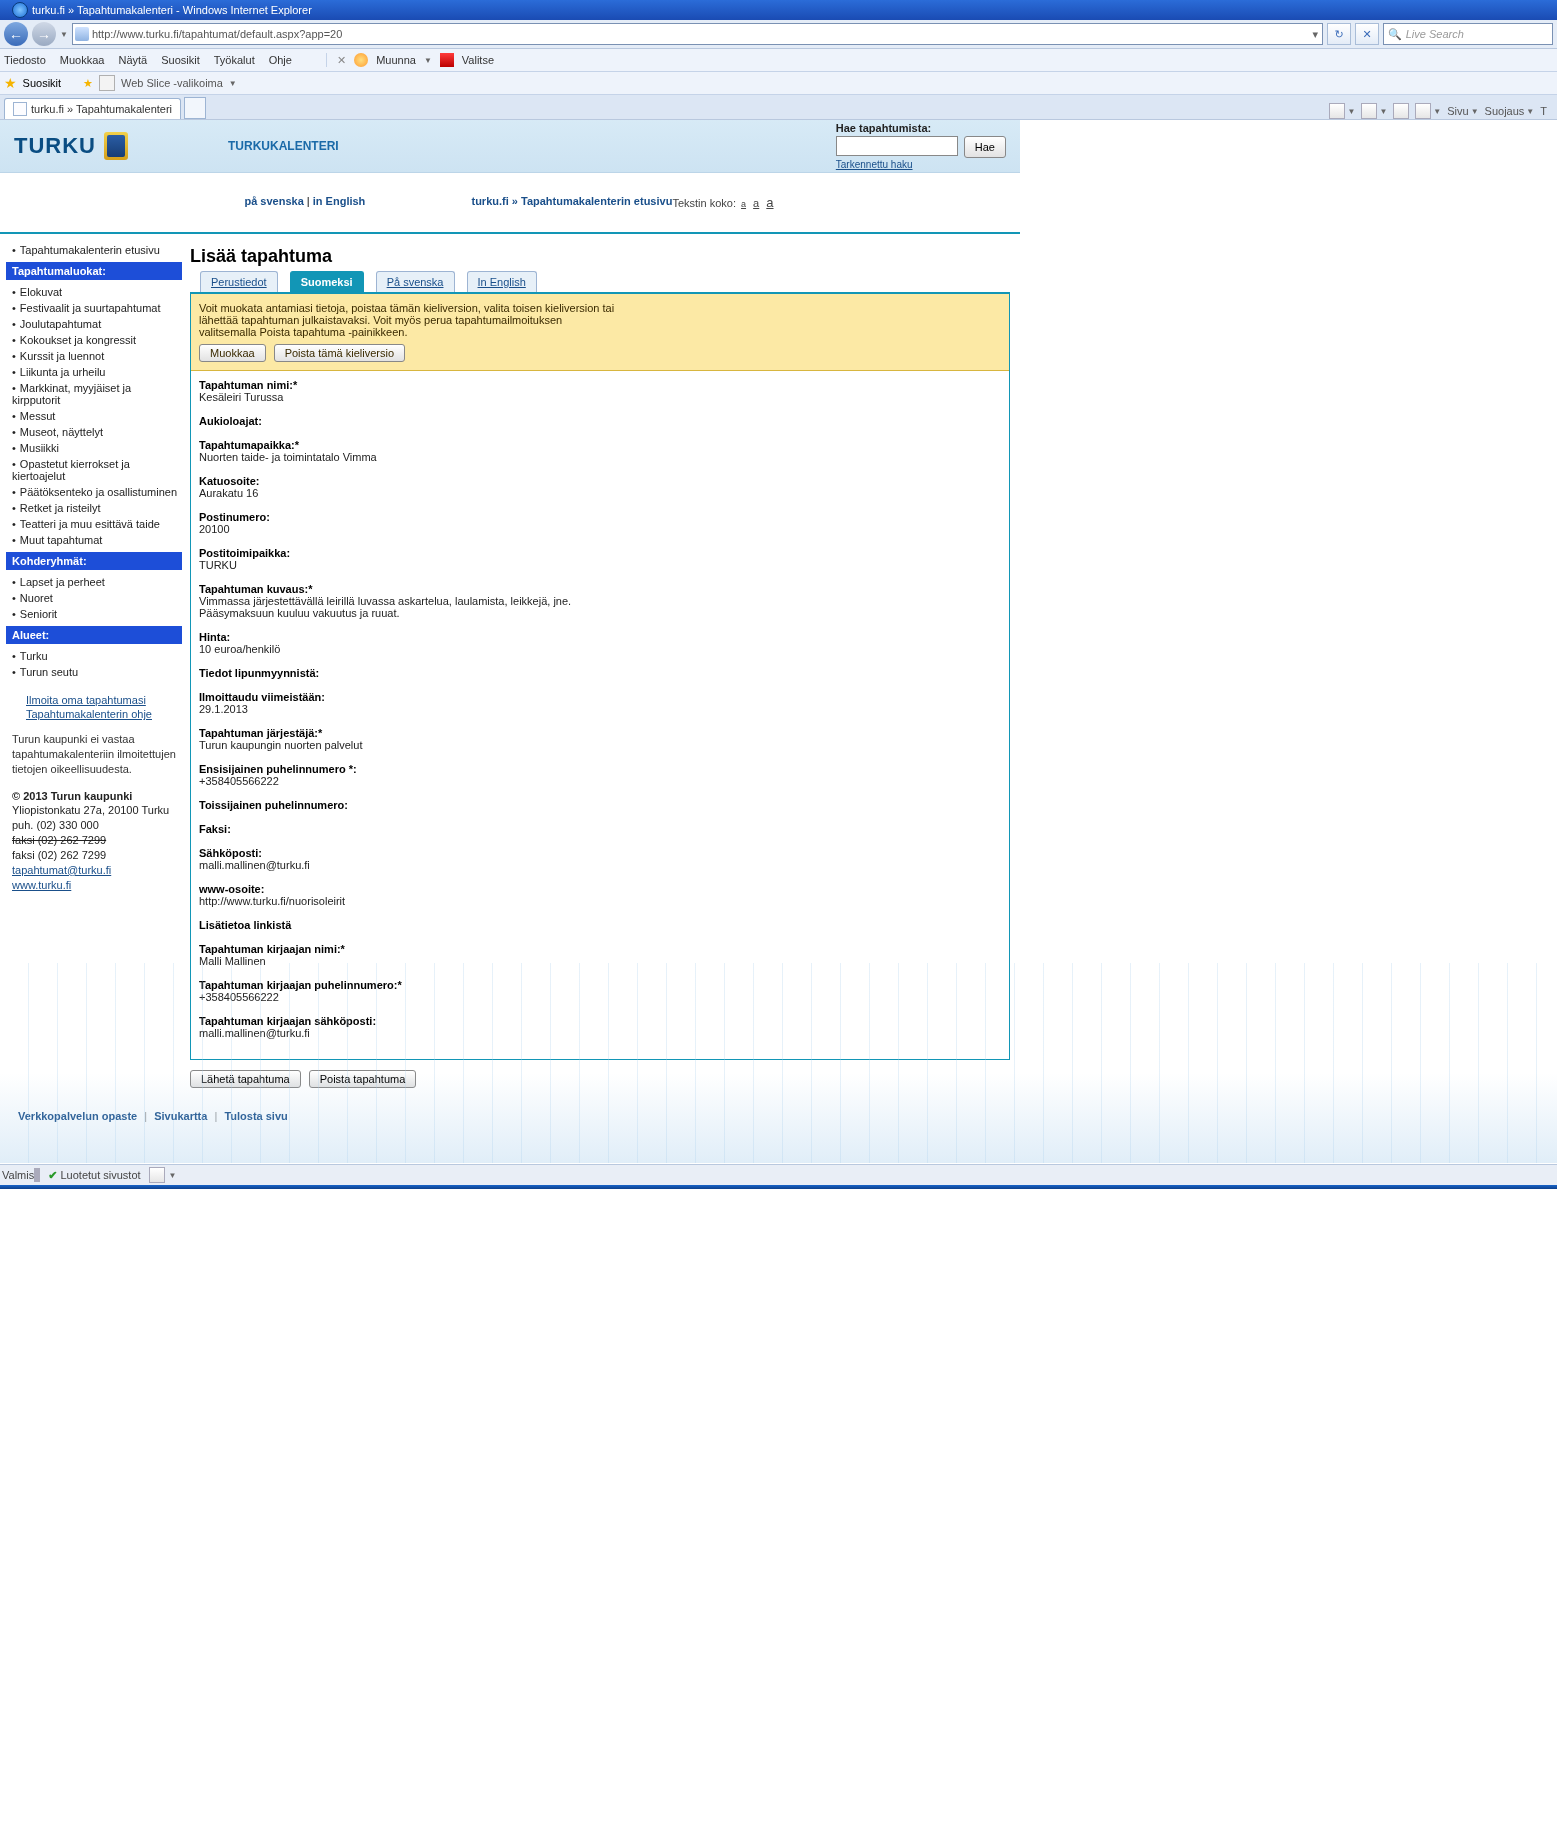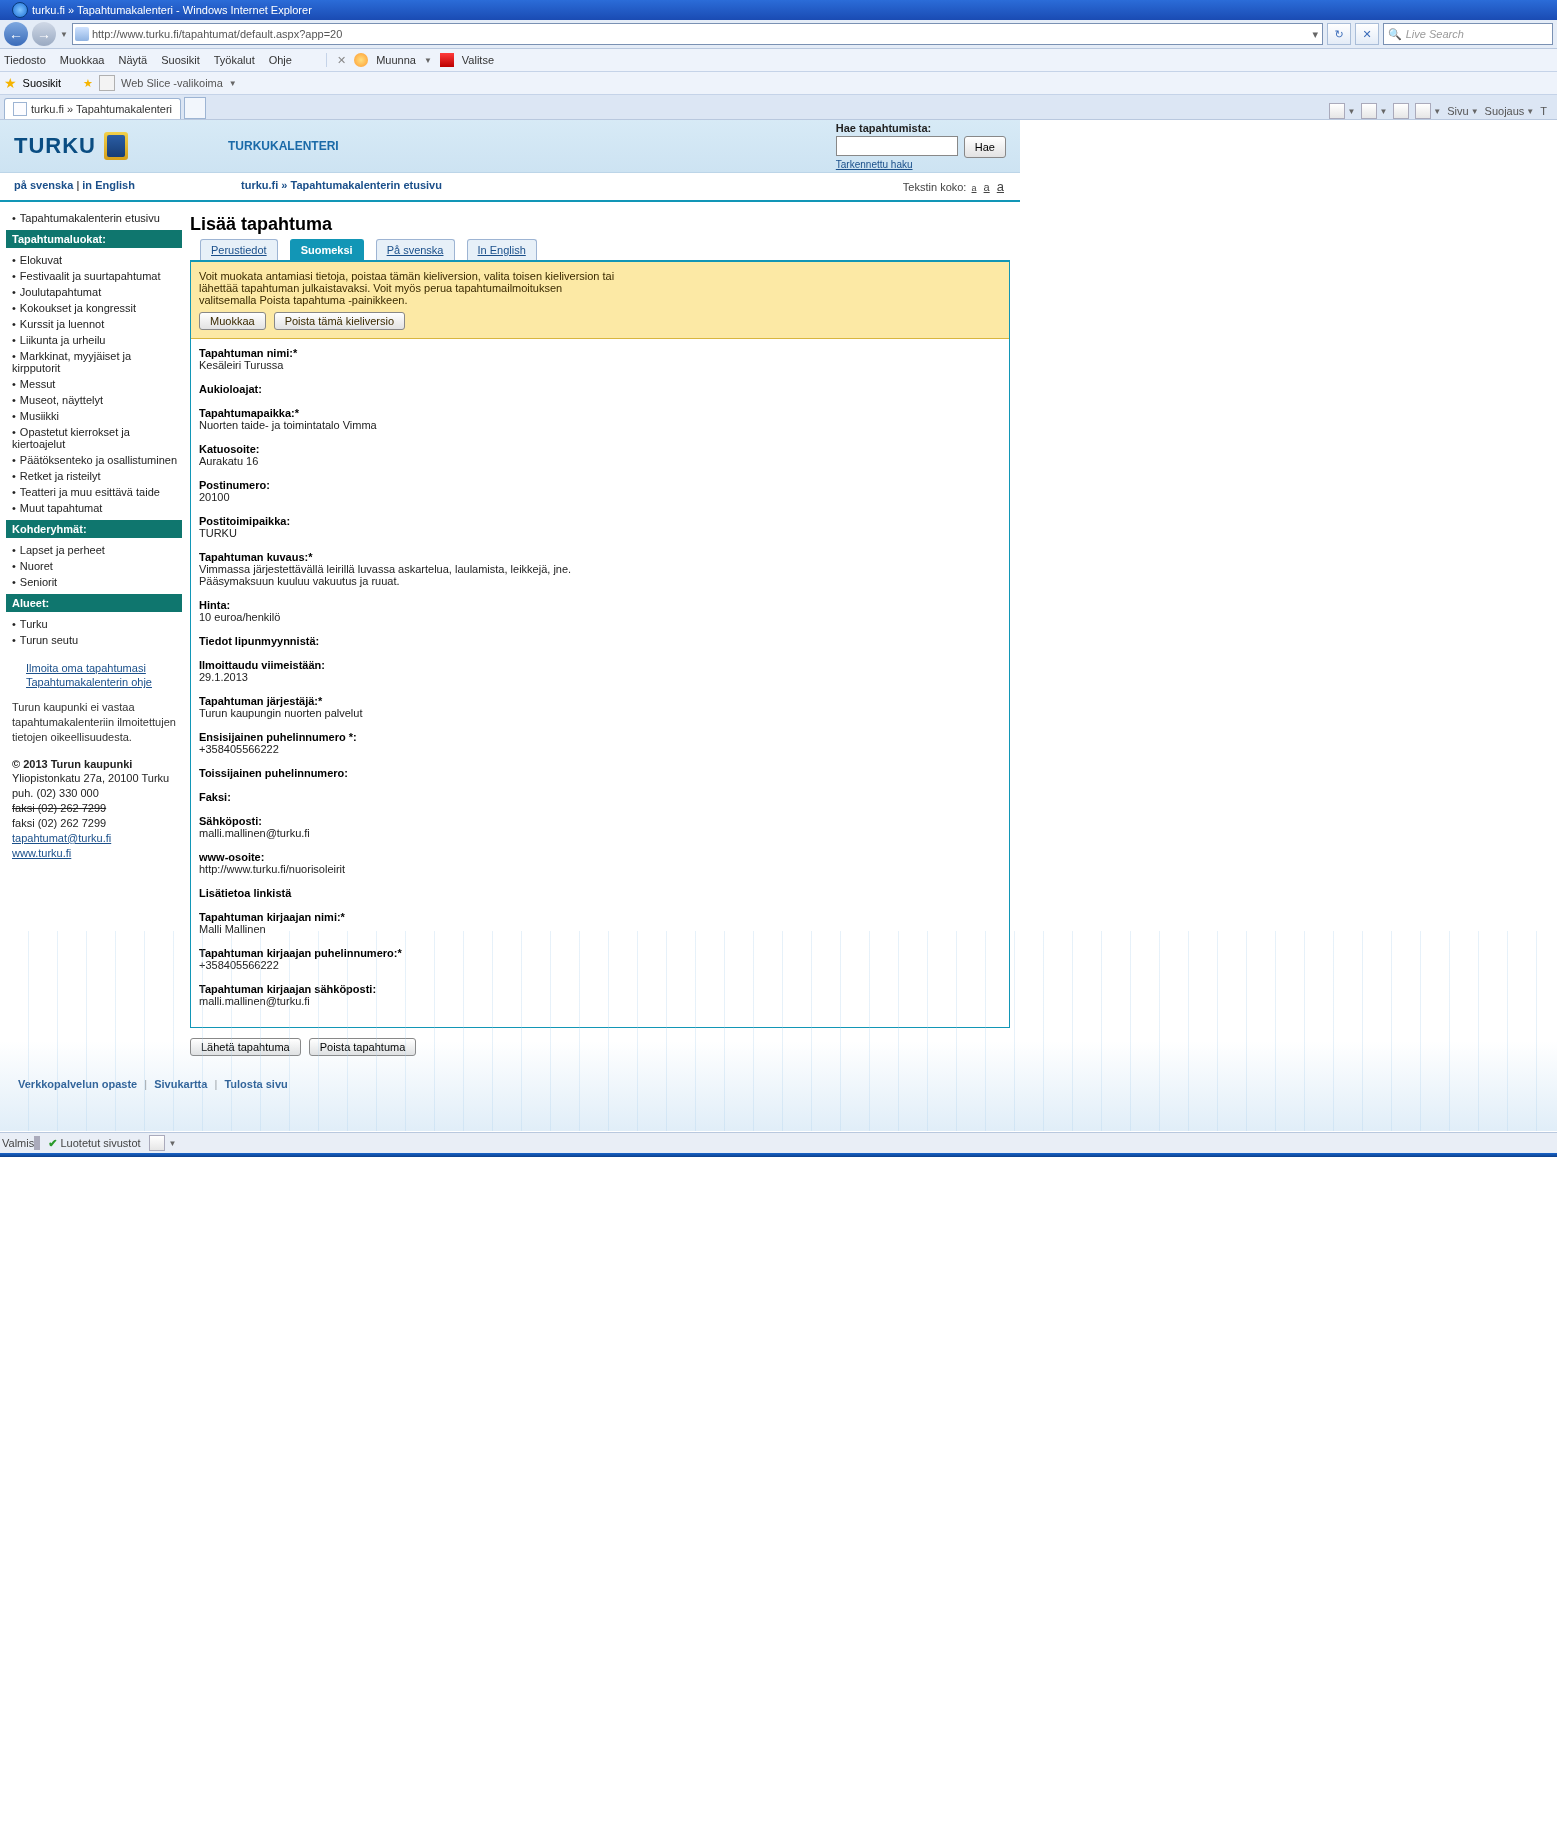--- a/index.html
+++ b/index.html
@@ -49,30 +49,30 @@
   .logo-text{font-weight:bold;font-size:22px;color:#0a4d82;letter-spacing:1px;}
   .logo-crest{width:24px;height:28px;background:linear-gradient(#f2d04a,#d59f1a);border-radius:3px;position:relative;}
   .logo-crest::after{content:"";position:absolute;inset:3px;background:linear-gradient(#2a5da5,#173d75);border-radius:2px;}
   .site-title{margin-left:100px;color:#1b6aa8;font-weight:bold;font-size:12px;}
   .search-panel{margin-left:auto;font-size:11px;}
   .search-panel .sp-label{font-weight:bold;color:#222;}
   .search-row{display:flex;gap:6px;margin-top:2px;}
   .sp-input{width:120px;height:18px;border:1px solid #888;background:#fff;}
   .sp-btn{height:20px;padding:0 10px;border:1px solid #888;background:linear-gradient(#fff,#e2e2e2);border-radius:3px;font-size:11px;display:flex;align-items:center;}
   .sp-link{color:#1a4f8a;text-decoration:underline;font-size:10px;}
-  .subhead{display:flex;justify-content:space-between;padding:6px 14px;border-bottom:2px solid #1296b6;font-size:11px;}
+  .subhead{display:flex;justify-content:center;padding:22px 14px;border-bottom:2px solid #1296b6;font-size:11px;}
   .subhead .left a{font-weight:bold;}
   .subhead .crumb{color:#1a4f8a;font-weight:bold;}
   .subhead .right{color:#444;}
   .subhead .right .u{text-decoration:underline;cursor:pointer;margin:0 2px;}
   .body-row{display:flex;align-items:flex-start;}
   .sidebar{width:168px;padding:8px 0 8px 12px;}
   .side-item{padding:2px 0;color:#222;}
   .side-item::before{content:"\2022";margin-right:4px;color:#222;}
-  .side-head{background:#0f766e;color:#fff;font-weight:bold;padding:3px 6px;margin:4px -2px 4px -6px;}
+  .side-head{background:#1d4ed8;color:#fff;font-weight:bold;padding:3px 6px;margin:4px -2px 4px -6px;}
   .side-links{margin-top:14px;padding-left:14px;}
   .side-links div{text-decoration:underline;color:#1a4f8a;margin-bottom:2px;}
   .side-note{margin-top:12px;color:#333;font-size:11px;line-height:1.35;}
   .side-footer{margin-top:12px;font-size:11px;line-height:1.35;color:#222;}
   .side-footer a{text-decoration:underline;}
   .main{flex:1;padding:6px 10px 10px 10px;}
   h1{font-size:18px;font-weight:bold;color:#000;margin:6px 0 4px 0;}
   .intro{font-size:11px;color:#222;margin-bottom:10px;}
   .tabs{display:flex;gap:12px;border-bottom:1px solid #1296b6;padding-left:10px;}
   .tab{padding:4px 10px;border:1px solid #9db4d3;border-bottom:none;background:#e7f0f8;color:#1a4f8a;text-decoration:underline;border-top-left-radius:3px;border-top-right-radius:3px;font-size:11px;}

